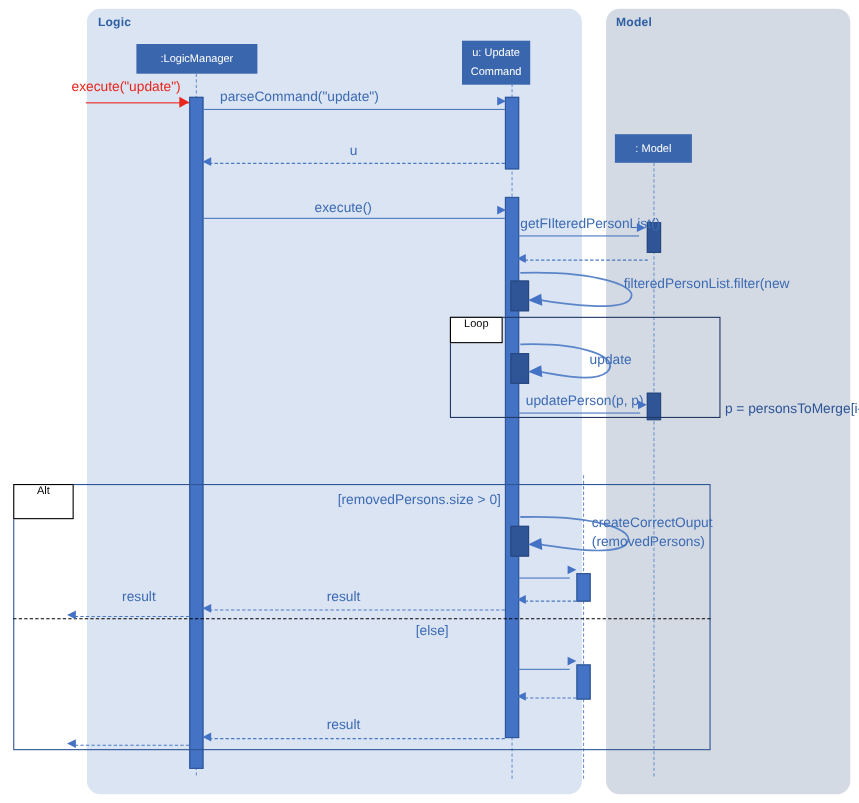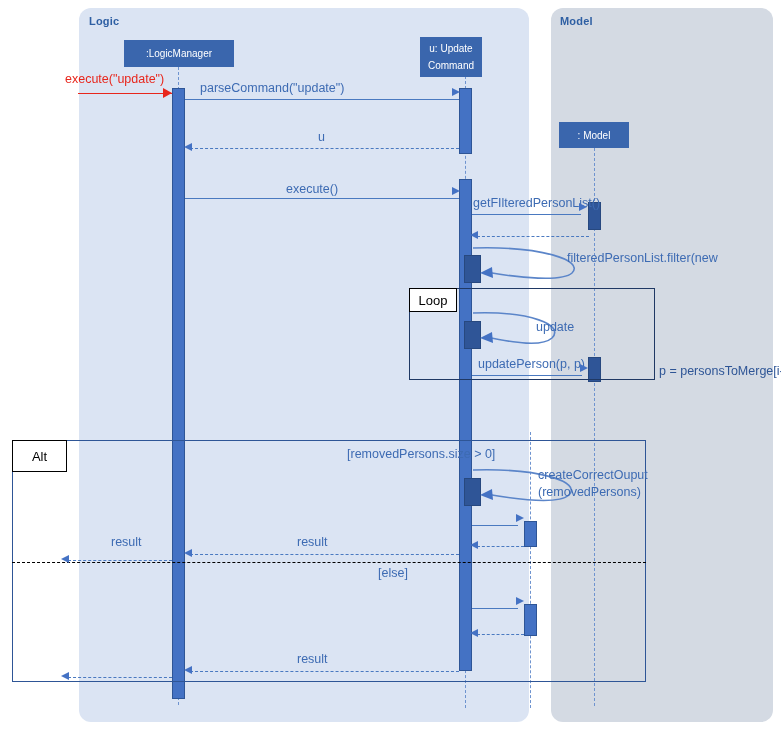--- a/index.html
+++ b/index.html
@@ -34,21 +34,21 @@
   .arrow-r-red{position:absolute;width:0;height:0;border-top:5px solid transparent;
            border-bottom:5px solid transparent;border-left:9px solid #e8261c;}
   .msg-label{position:absolute;font-size:12.5px;color:#3d6bb3;white-space:nowrap;}
   .msg-label.red{color:#e8261c;}
   .msg-label.wrap{white-space:normal;line-height:17px;}
 
   
   .frag{position:absolute;border:1.6px solid #1f3864;box-sizing:border-box;background:transparent;}
   .frag-alt{border:1.3px solid #2e5596;}
   .frag-tag{position:absolute;border:1.6px solid #000000;background:#ffffff;box-sizing:border-box;
-            display:flex;align-items:center;justify-content:center;font-size:13px;color:#000000;}
+            display:flex;align-items:flex-start;justify-content:center;font-size:10px;color:#000000;}
   .frag-guard{position:absolute;font-size:12.5px;color:#1f3864;white-space:nowrap;}
   .frag-guard.blue{color:#3d6bb3;}
   .divider{position:absolute;height:0;border-top:1.6px dashed #000000;}
 
   
   .note{position:absolute;font-size:12.5px;color:#2e5596;white-space:nowrap;}
 
   
   .selfarc{position:absolute;}
 </style>
@@ -146,21 +146,21 @@
   <div class="msg-label" style="left:478px;top:357px;">updatePerson(p, p)</div>
   <div class="msg-line" style="left:472px;top:375px;width:110px;"></div>
   <div class="arrow-r" style="left:580px;top:364px;"></div>
 
   <div class="note" style="left:659px;top:364px;">p = personsToMerge[i-1]</div>
 
   <div class="frag frag-alt" style="left:12px;top:440px;width:634px;height:242px;"></div>
   <div class="frag-tag" style="left:12px;top:440px;width:55px;height:32px;">
     <span>Alt</span>
   </div>
-  <div class="frag-guard blue" style="left:307px;top:447px;margin-left:40px;">[removedPersons.size &gt; 0]</div>
+  <div class="frag-guard blue" style="left:307px;top:447px;">[removedPersons.size &gt; 0]</div>
 
   <div class="divider" style="left:12px;top:562px;width:634px;"></div>
   <div class="frag-guard blue" style="left:378px;top:566px;">[else]</div>
 
   <svg class="selfarc" width="130" height="60" style="left:470px;top:462px;">
     <path d="M 3 8 C 70 6 112 20 99 33 C 89 42 50 38 16 32" fill="none" stroke="#5b85c9" stroke-width="1.6"></path>
     <polygon points="22,27 10,33 23,38" fill="#4472c4"></polygon>
   </svg>
   <div class="msg-label wrap" style="left:538px;top:467px;width:110px;">
     <div>createCorrectOuput</div>

